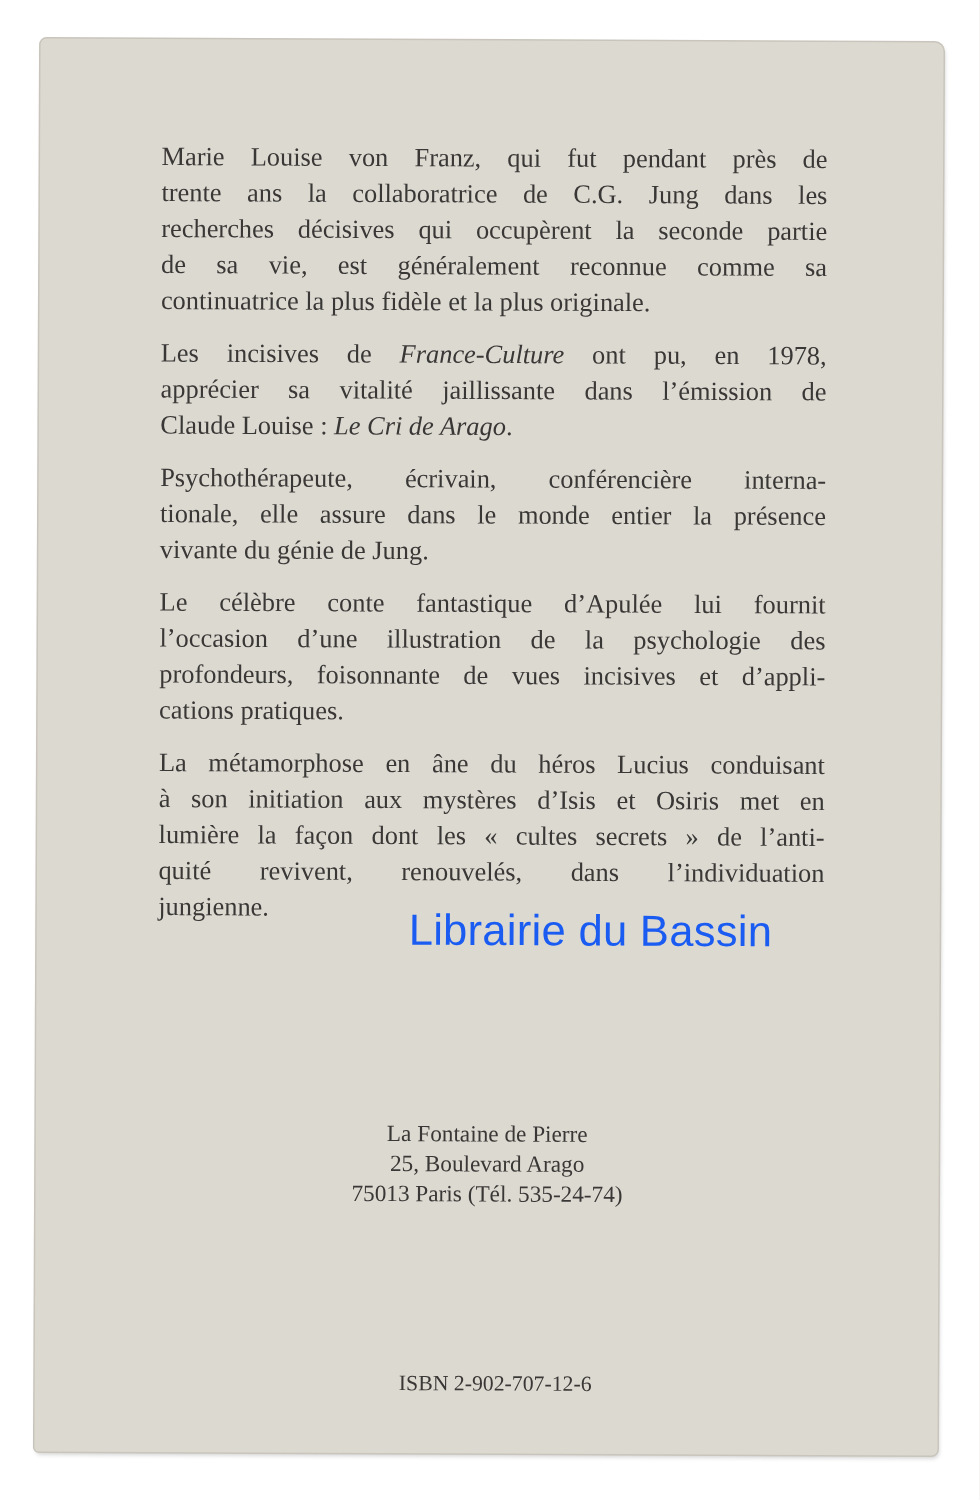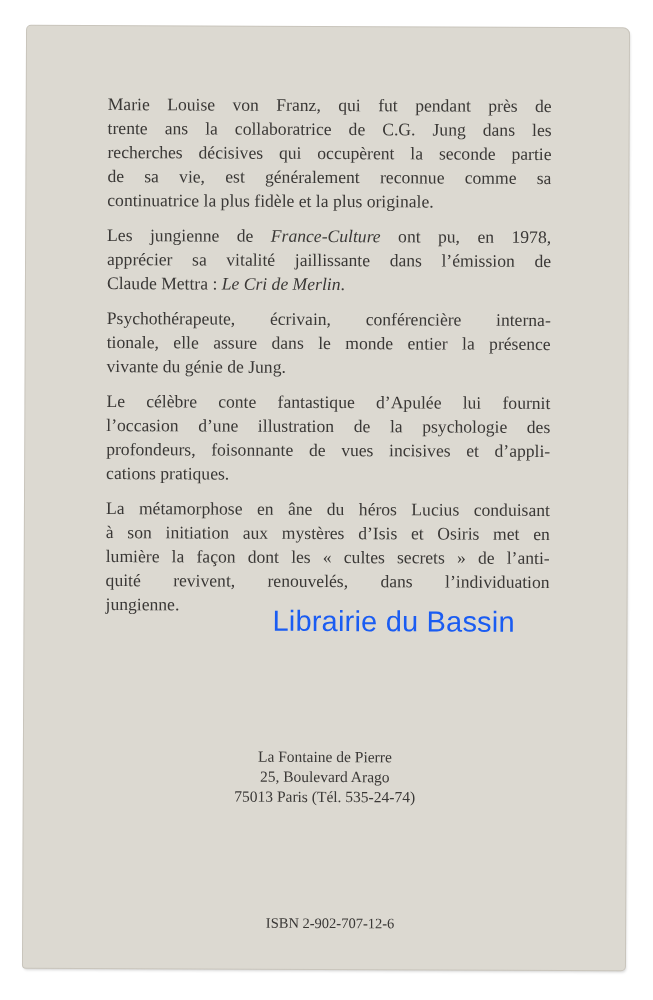--- a/index.html
+++ b/index.html
@@ -96,23 +96,23 @@
 
     <p>
       <span class="line">Marie Louise von Franz, qui fut pendant près de</span>
       <span class="line">trente ans la collaboratrice de C.G. Jung dans les</span>
       <span class="line">recherches décisives qui occupèrent la seconde partie</span>
       <span class="line">de sa vie, est généralement reconnue comme sa</span>
       <span class="line last">continuatrice la plus fidèle et la plus originale.</span>
     </p>
 
     <p>
-      <span class="line"><span>Les jungienne de </span><em>France-Culture</em><span> ont pu, en 1978,</span></span>
+      <span class="line"><span>Les incisives de </span><em>France-Culture</em><span> ont pu, en 1978,</span></span>
       <span class="line">apprécier sa vitalité jaillissante dans l’émission de</span>
-      <span class="line last"><span>Claude Mettra : </span><em>Le Cri de Merlin</em><span>.</span></span>
+      <span class="line last"><span>Claude Louise : </span><em>Le Cri de Arago</em><span>.</span></span>
     </p>
 
     <p>
       <span class="line">Psychothérapeute, écrivain, conférencière interna-</span>
       <span class="line">tionale, elle assure dans le monde entier la présence</span>
       <span class="line last">vivante du génie de Jung.</span>
     </p>
 
     <p>
       <span class="line">Le célèbre conte fantastique d’Apulée lui fournit</span>

